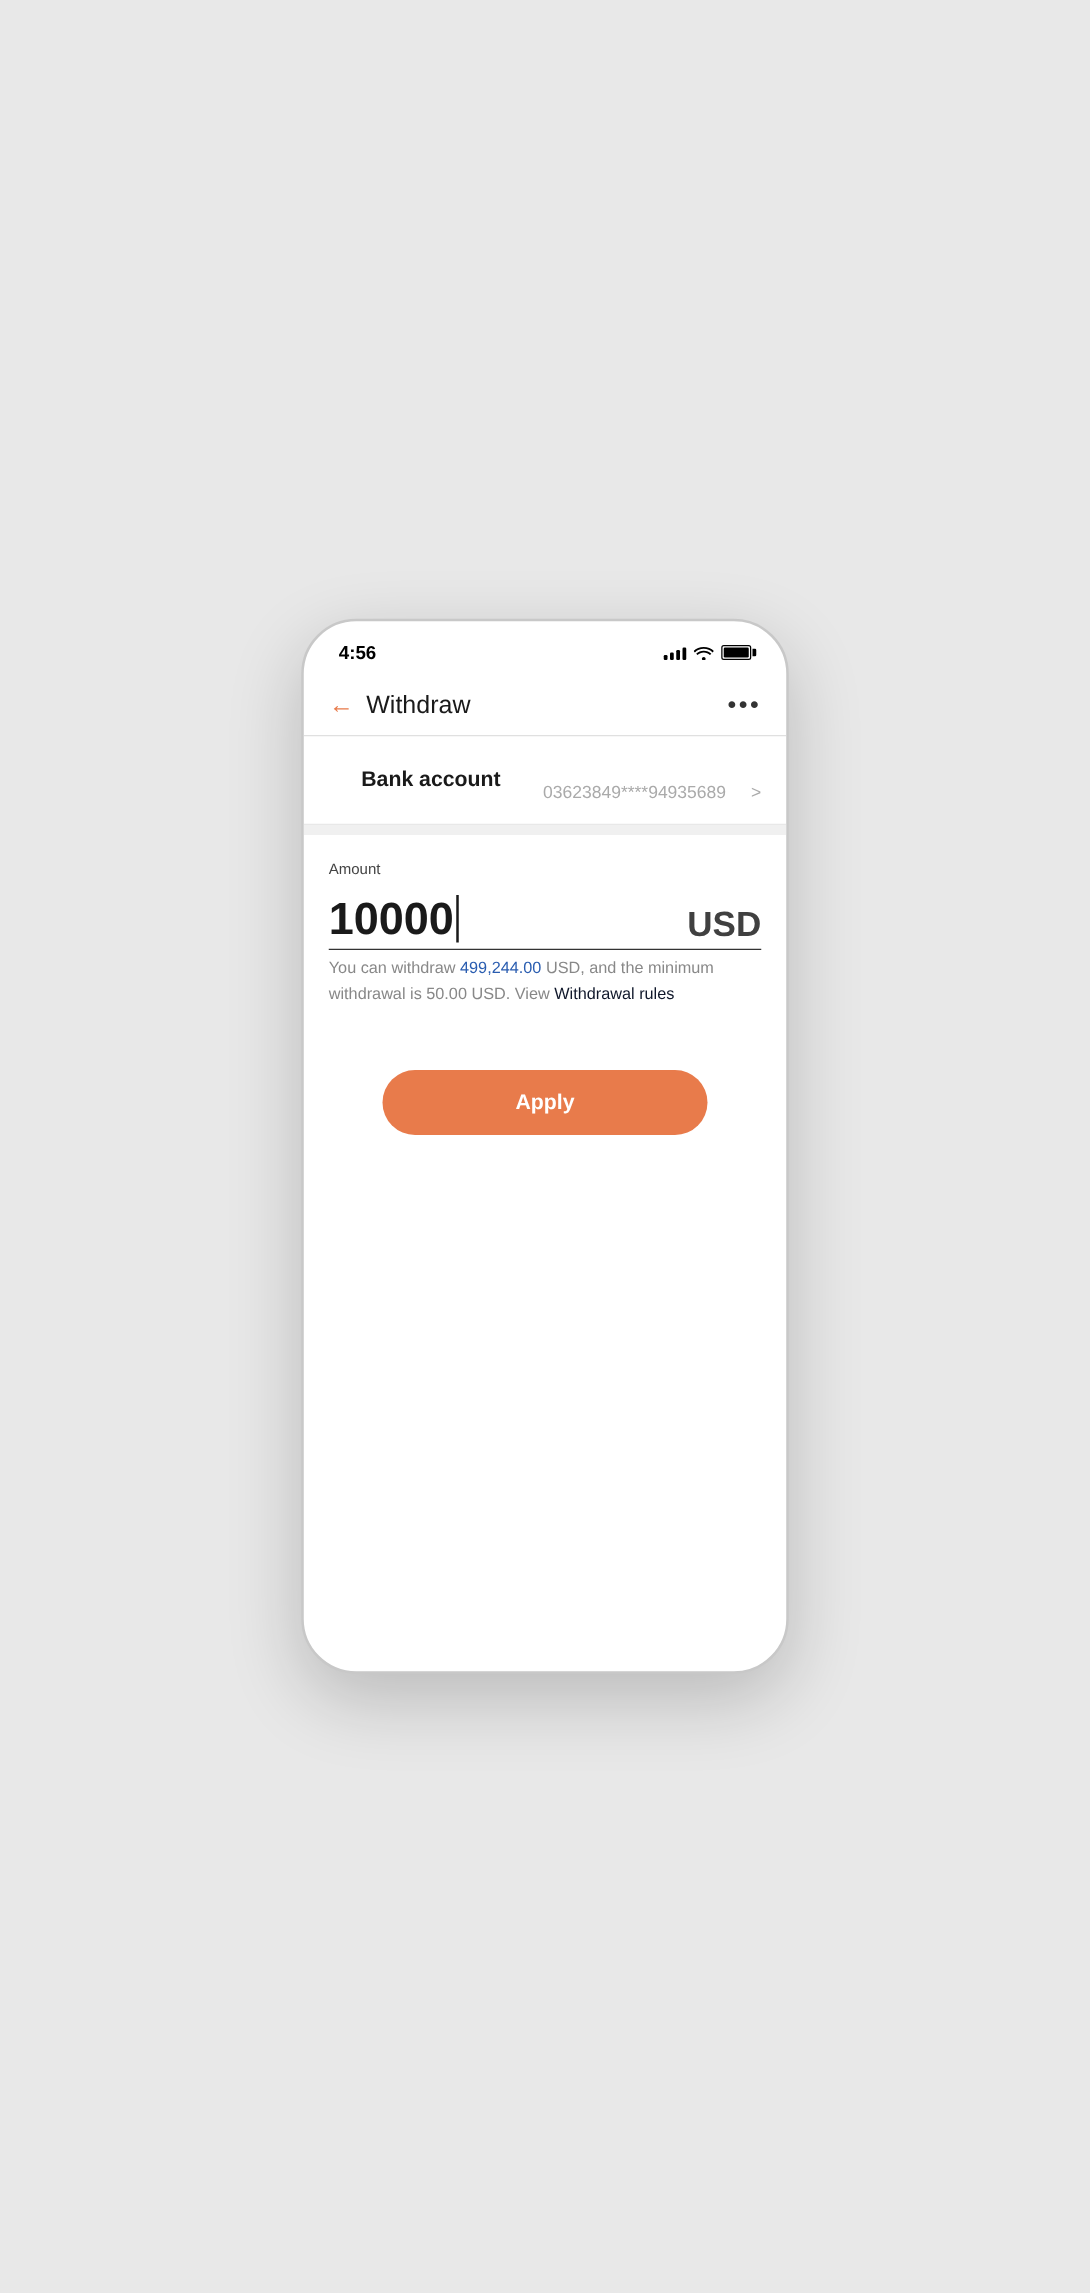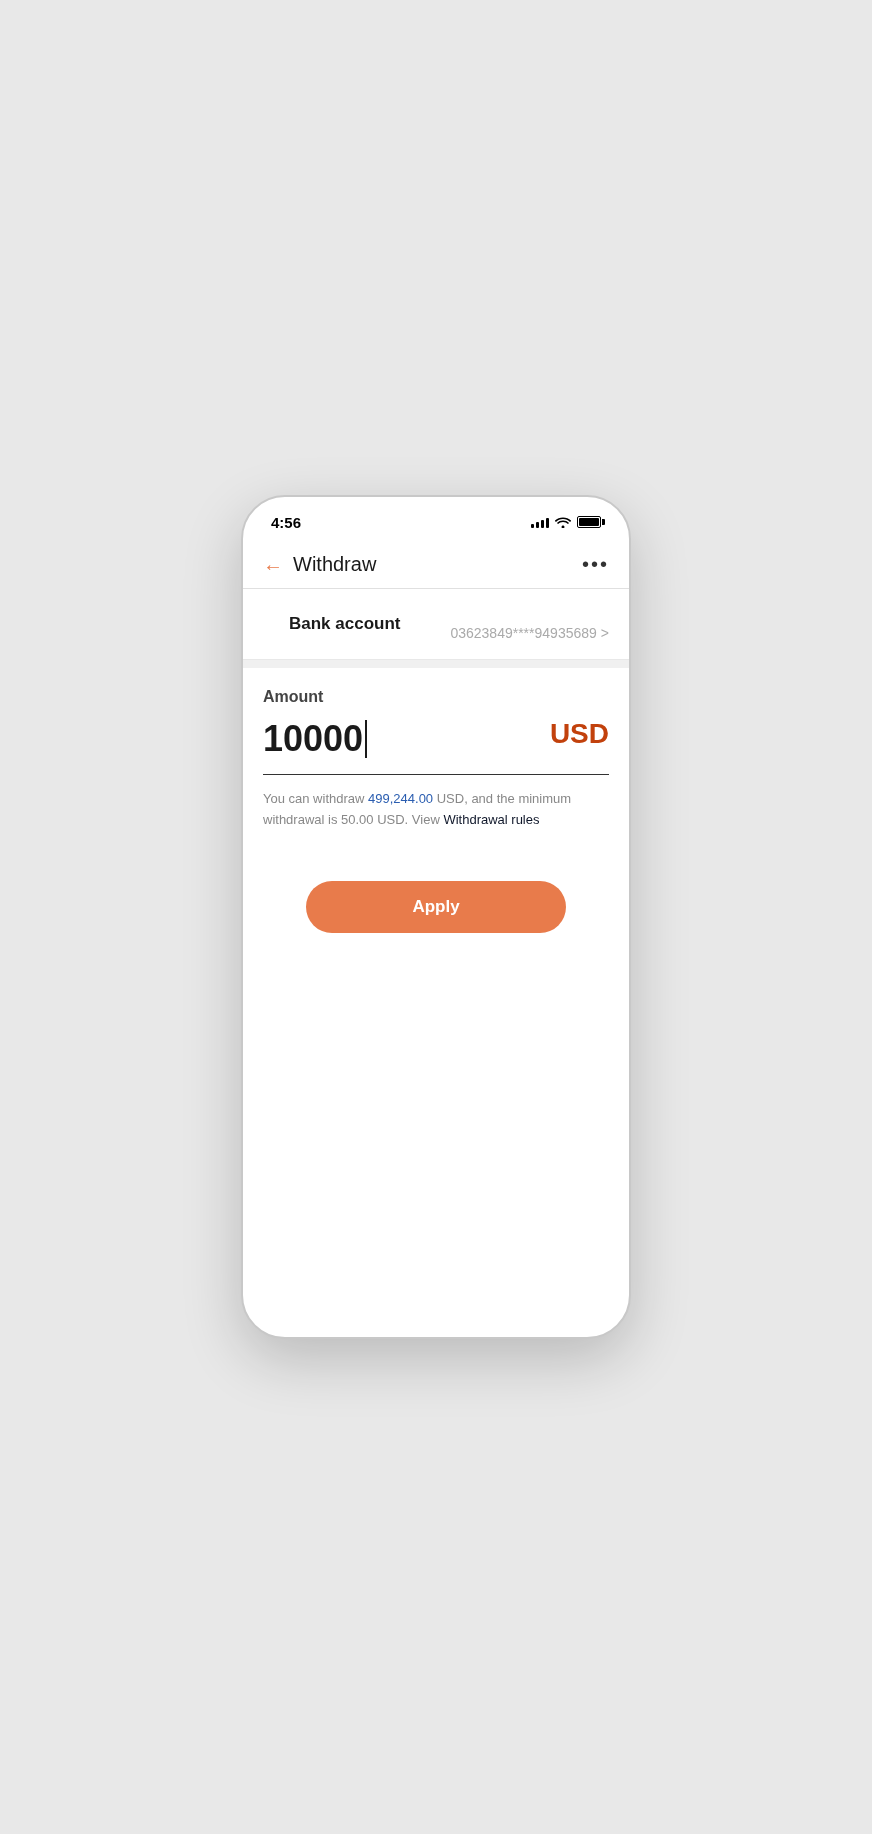--- a/index.html
+++ b/index.html
@@ -140,21 +140,21 @@
     .bank-label {
       font-size: 17px;
       font-weight: 600;
       color: #1a1a1a;
       margin-left: 26px;
     }
 
     .bank-account-info {
       display: flex;
       align-items: center;
-      gap: 4px;
+      gap: 20px;
       margin-top: 18px;
     }
 
     .bank-account-number {
       font-size: 14px;
       color: #aaa;
     }
 
     .chevron-right {
       color: #aaa;
@@ -166,33 +166,33 @@
       height: 8px;
       background: #f0f0f0;
     }
 
     
     .amount-section {
       padding: 20px 20px 0 20px;
     }
 
     .amount-label {
-      font-size: 16px;
+      font-size: 12px;
       color: #444;
       margin-bottom: 12px;
-      font-weight: 700;
+      font-weight: 400;
     }
 
     .amount-input-row {
       display: flex;
-      align-items: flex-start;
+      align-items: flex-end;
       justify-content: space-between;
       border-bottom: 1.5px solid #333;
-      padding-bottom: 14px;
-      margin-bottom: 14px;
+      padding-bottom: 3px;
+      margin-bottom: 4px;
     }
 
     .amount-value {
       font-size: 36px;
       font-weight: 700;
       color: #1a1a1a;
       display: flex;
       align-items: center;
     }
 
@@ -201,21 +201,21 @@
       width: 2px;
       height: 38px;
       background: #1a1a1a;
       margin-left: 2px;
       vertical-align: middle;
     }
 
     .currency-label {
       font-size: 28px;
       font-weight: 600;
-      color: #c2410c;
+      color: #404040;
     }
 
     .withdraw-info {
       font-size: 13px;
       color: #888;
       line-height: 1.6;
       margin-top: 4px;
     }
 
     .withdraw-amount {

